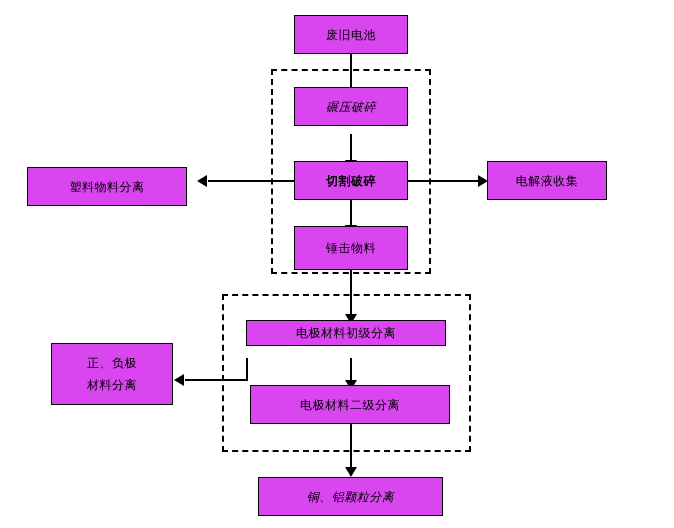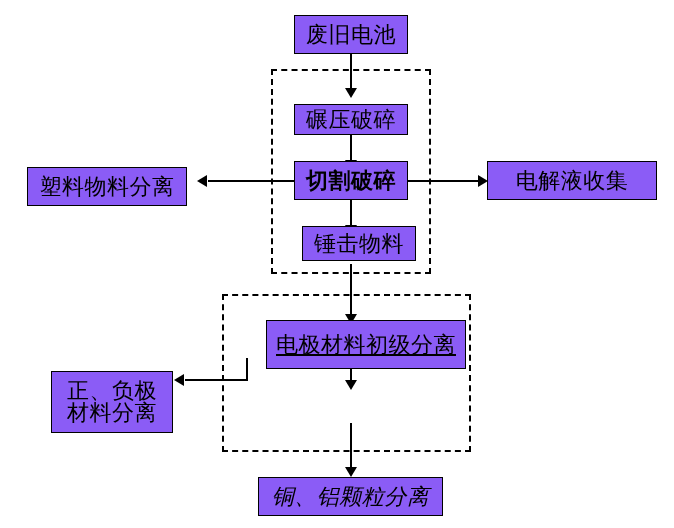--- a/index.html
+++ b/index.html
@@ -12,27 +12,27 @@
     width: 674px;
     height: 528px;
     background: #ffffff;
     font-family: "DejaVu Sans", "Liberation Sans", sans-serif;
     overflow: hidden;
   }
   .node {
     position: absolute;
     box-sizing: border-box;
     border: 1px solid #000000;
-    background: #8b5cf6;
+    background: #d946ef;
     color: #000000;
     display: flex;
     align-items: center;
     justify-content: center;
     text-align: center;
-    font-size: 22px;
+    font-size: 12px;
     line-height: 22px;
     letter-spacing: 0.5px;
     white-space: pre-line;
     z-index: 3;
   }
   .group {
     position: absolute;
     box-sizing: border-box;
     border: 2px dashed #000000;
     background: transparent;
@@ -98,31 +98,32 @@
 
   <div class="conn vline" style="left:246px; top:358px; height:23px;"></div>
   <div class="conn hline" style="left:185px; top:379px; width:62px;"></div>
   <div class="arrow arrow-left" style="left:174px; top:374px;"></div>
 
   <div class="conn vline" style="left:350px; top:423px; height:47px;"></div>
   <div class="arrow arrow-down" style="left:345px; top:467px;"></div>
 
   <div class="node" style="left:294px; top:15px; width:114px; height:39px;">废旧电池</div>
 
-  <div class="node" style="left:294px; top:104px; width:114px; height:31px;">碾压破碎</div>
+  <div class="node" style="left:294px; top:87px; width:114px; height:39px;font-style:italic;">碾压破碎</div>
 
   <div class="node" style="left:294px; top:161px; width:114px; height:39px;font-weight:bold;">切割破碎</div>
 
-  <div class="node" style="left:294px; top:226px; width:114px; height:35px;margin-left:8px;">锤击物料</div>
+  <div class="node" style="left:294px; top:226px; width:114px; height:44px;">锤击物料</div>
 
   <div class="node" style="left:27px; top:167px; width:160px; height:39px;">塑料物料分离</div>
 
-  <div class="node" style="left:487px; top:161px; width:170px; height:39px;">电解液收集</div>
+  <div class="node" style="left:487px; top:161px; width:120px; height:39px;">电解液收集</div>
 
-  <div class="node" style="left:266px; top:320px; width:200px; height:49px;text-decoration:underline;">电极材料初级分离</div>
+  <div class="node" style="left:246px; top:320px; width:200px; height:26px;">电极材料初级分离</div>
 
+  <div class="node" style="left:250px; top:385px; width:200px; height:39px;">电极材料二级分离</div>
 
-  <div class="node" style="left:51px; top:343px; width:122px; height:62px;margin-top:28px;">正、负极
+  <div class="node" style="left:51px; top:343px; width:122px; height:62px;">正、负极
 材料分离</div>
 
   <div class="node" style="left:258px; top:477px; width:185px; height:39px;font-style:italic;">铜、铝颗粒分离</div>
 
 </div>
 
 </body></html>

